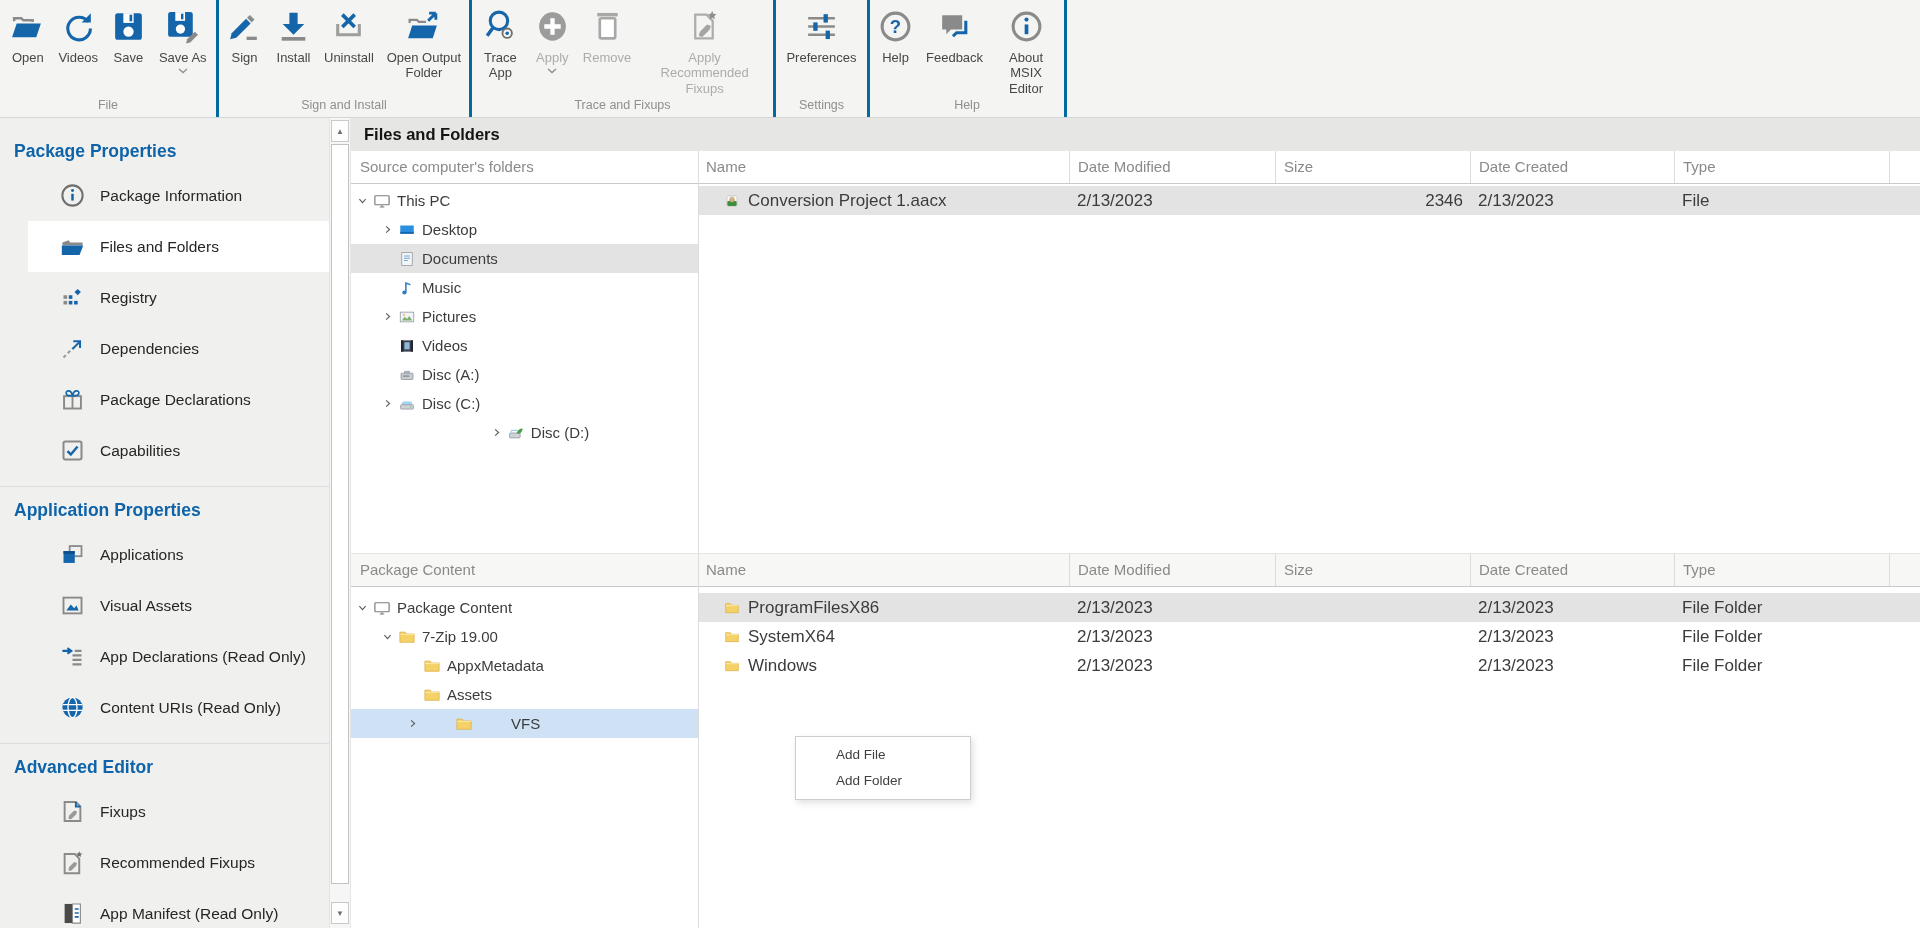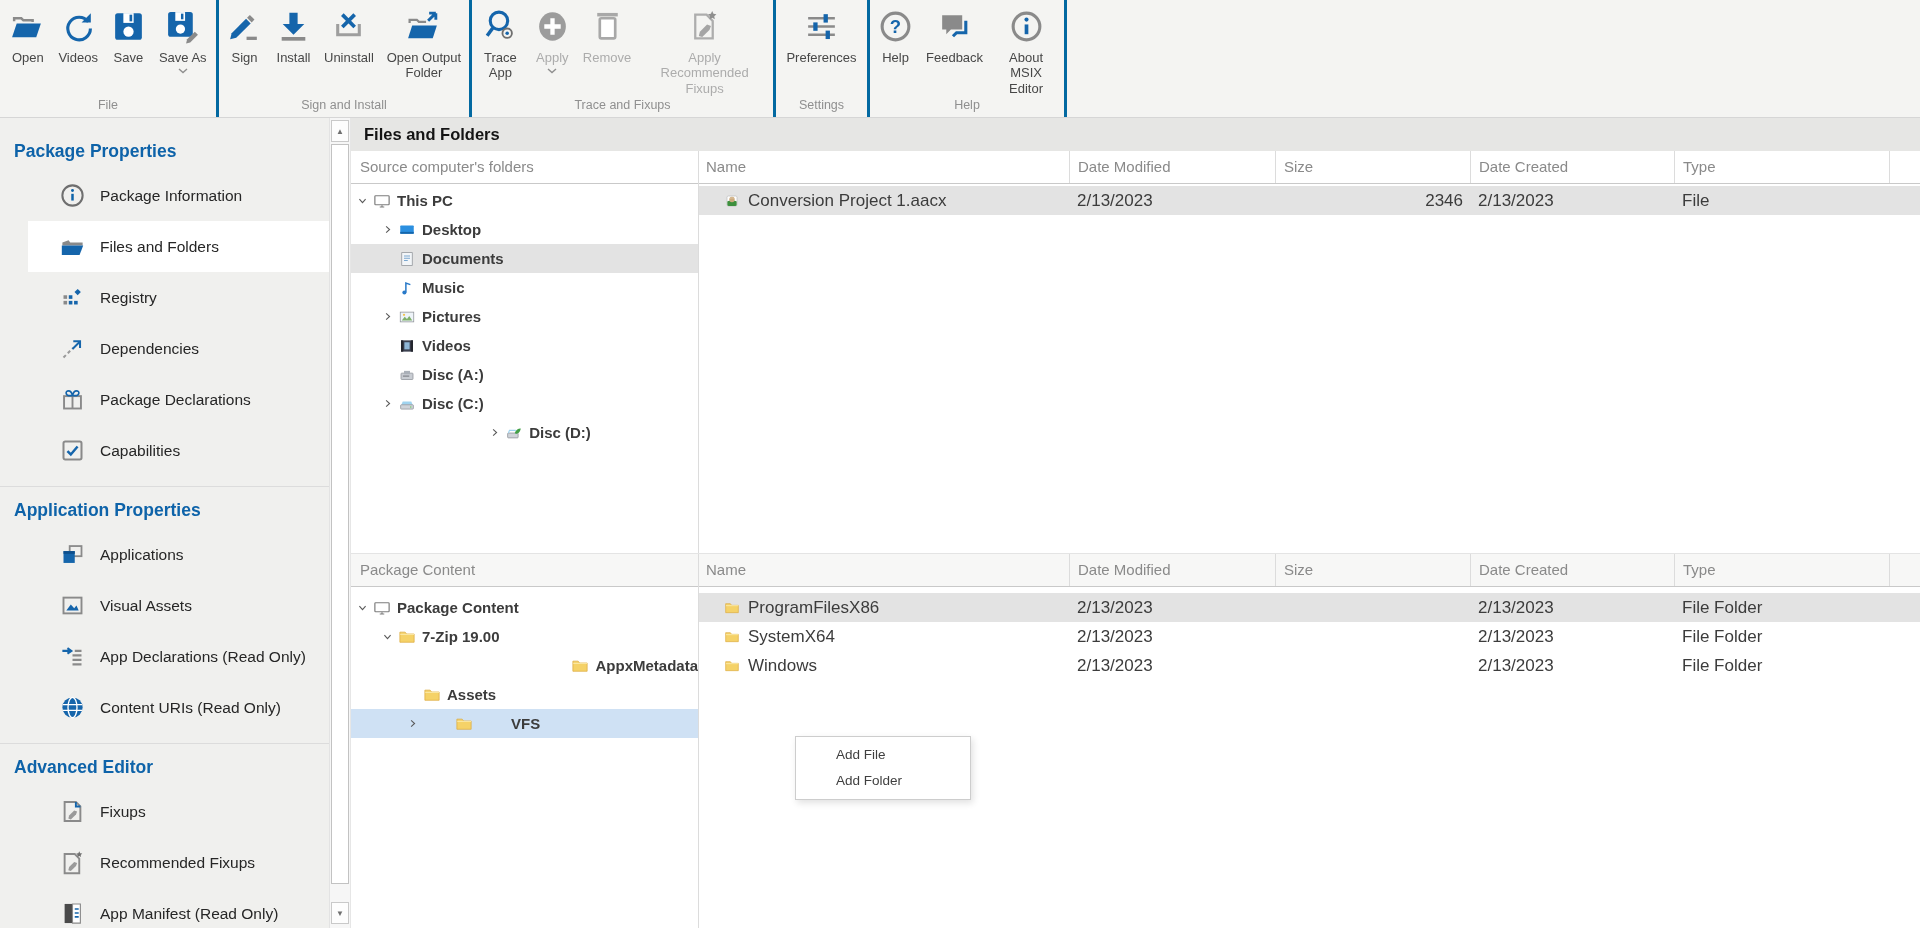--- a/index.html
+++ b/index.html
@@ -54,21 +54,21 @@
   .tree-col .col-header{padding-left:9px;}
   .list-header{display:grid;grid-template-columns:370px 206px 195px 204px 215px 1fr;}
   .lh-cell{padding-left:8px;border-left:1px solid #dcdcdc;overflow:hidden;white-space:nowrap;}
   .lh-cell:first-child{border-left:none;padding-left:7px;}
   .rows{padding-top:2px;overflow:hidden;flex:1;}
   .pane-bottom .rows{padding-top:6px;}
   .tree-row{height:29px;display:flex;align-items:center;}
   .tr-exp{width:17px;height:17px;flex:none;display:flex;align-items:center;justify-content:center;}
   .tr-chev{width:11px;height:11px;}
   .tr-icon{width:18px;height:18px;margin:0 6px 0 2px;flex:none;}
-  .tr-label{font-size:15px;color:#3c3c3c;white-space:nowrap;font-weight:bold;}
+  .tr-label{font-size:15px;color:#3c3c3c;white-space:nowrap;}
   .sel-gray{background:#e3e3e3;}
   .sel-blue{background:#cfe1f4;gap:32px;}
   .list-row{display:grid;grid-template-columns:370px 206px 195px 204px 215px 1fr;height:29px;align-items:center;
     font-size:17px;color:#3c3c3c;}
   .lr-sel{background:#e3e3e3;}
   .cell{padding-left:8px;white-space:nowrap;overflow:hidden;}
   .cell-name{display:flex;align-items:center;padding-left:25px;}
   .cell-name .tr-icon{margin:0 8px 0 0;width:16px;height:16px;}
   .cell-size{text-align:right;padding-right:7px;padding-left:0;}
   
@@ -659,21 +659,21 @@
               <div class="tr-exp" data-name="collapse-toggle" style="display: flex;">
                 <svg class="tr-chev" data-name="chevron-down-icon">
                   <use href="#chevron-down-icon"></use>
                 </svg>
               </div>
               <svg class="tr-icon" data-name="folder-icon">
                 <use href="#folder-icon"></use>
               </svg>
               <span class="tr-label" data-name="tree-item-label">7-Zip 19.00</span>
             </div>
-            <div class="tree-row" data-name="tree-item-appxmetadata" style="padding-left: 53px; justify-content: flex-end;">
+            <div class="tree-row" data-name="tree-item-appxmetadata" style="padding-left: 53px;">
               <div class="tr-exp" data-name="expander-spacer" style="display: flex;"></div>
               <svg class="tr-icon" data-name="folder-icon">
                 <use href="#folder-icon"></use>
               </svg>
               <span class="tr-label" data-name="tree-item-label">AppxMetadata</span>
             </div>
             <div class="tree-row" data-name="tree-item-assets" style="padding-left: 53px;">
               <div class="tr-exp" data-name="expander-spacer" style="display: flex;"></div>
               <svg class="tr-icon" data-name="folder-icon">
                 <use href="#folder-icon"></use>

